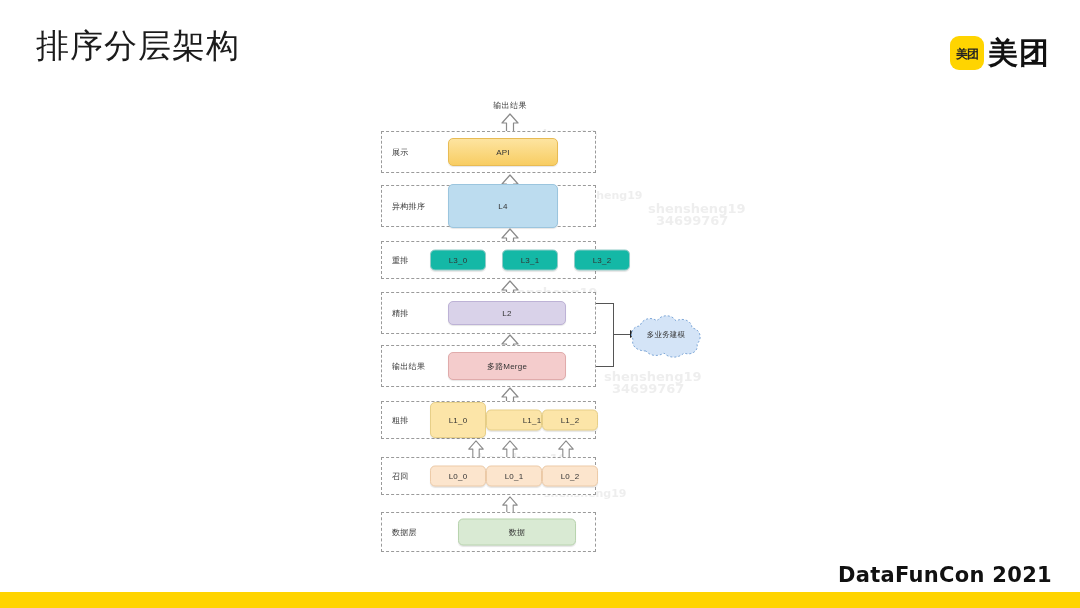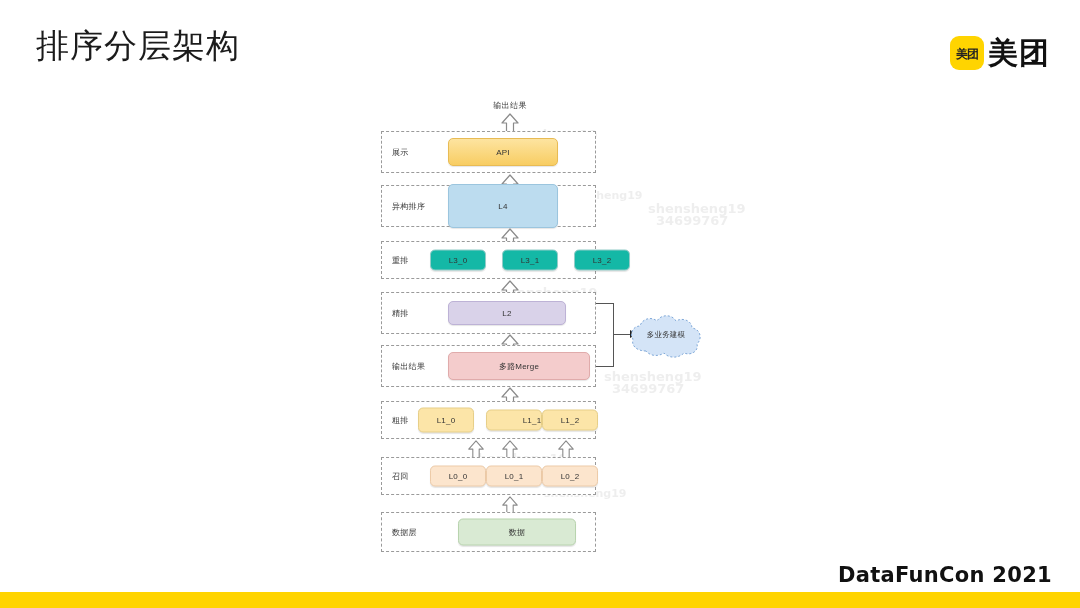--- a/index.html
+++ b/index.html
@@ -294,32 +294,32 @@
   </div>
 
   <div class="block-arrow" style="left:501px; top:334px;">
     <svg width="18" height="22" viewBox="0 0 18 22">
       <path d="M9 1 L17 10 L12.5 10 L12.5 21 L5.5 21 L5.5 10 L1 10 Z" fill="#ffffff" stroke="#8a8a8a" stroke-width="1.2" stroke-linejoin="round"></path>
     </svg>
   </div>
 
   <div class="layer" style="top:345px; height:42px;">
     <div class="layer-label">输出结果</div>
-    <div class="node node-merge" style="left:66px; width:142px; height:28px;">多路Merge</div>
+    <div class="node node-merge" style="left:66px; width:118px; height:28px;">多路Merge</div>
   </div>
 
   <div class="block-arrow" style="left:501px; top:387px;">
     <svg width="18" height="22" viewBox="0 0 18 22">
       <path d="M9 1 L17 10 L12.5 10 L12.5 21 L5.5 21 L5.5 10 L1 10 Z" fill="#ffffff" stroke="#8a8a8a" stroke-width="1.2" stroke-linejoin="round"></path>
     </svg>
   </div>
 
   <div class="layer" style="top:401px; height:38px;">
     <div class="layer-label">粗排</div>
-    <div class="node node-l1" style="left:36px; width:56px; height:25px;">L1_0</div>
+    <div class="node node-l1" style="left:48px; width:56px; height:36px;">L1_0</div>
     <div class="node node-l1" style="left:104px; width:56px; height:21px; left:104px;padding-left:36px;">L1_1</div>
     <div class="node node-l1" style="left:160px; width:56px; height:21px;">L1_2</div>
   </div>
 
   <div class="block-arrow" style="left:467px; top:440px;">
     <svg width="18" height="20" viewBox="0 0 18 22">
       <path d="M9 1 L17 10 L12.5 10 L12.5 21 L5.5 21 L5.5 10 L1 10 Z" fill="#ffffff" stroke="#8a8a8a" stroke-width="1.2" stroke-linejoin="round"></path>
     </svg>
   </div>
   <div class="block-arrow" style="left:501px; top:440px;">

